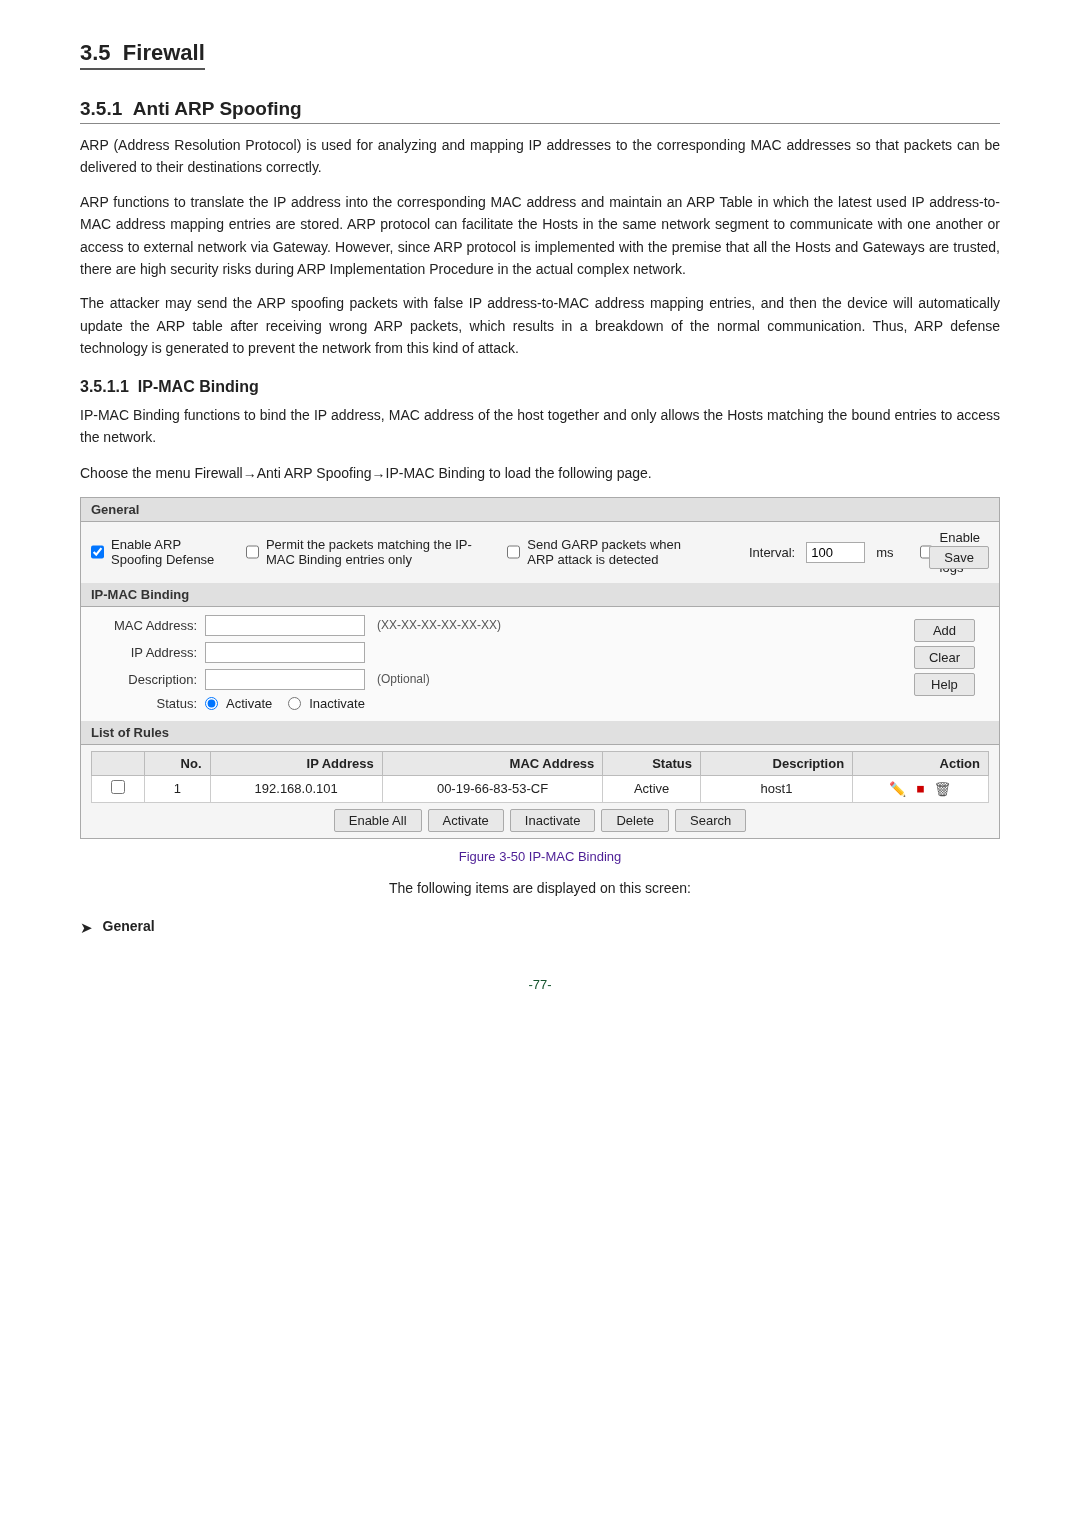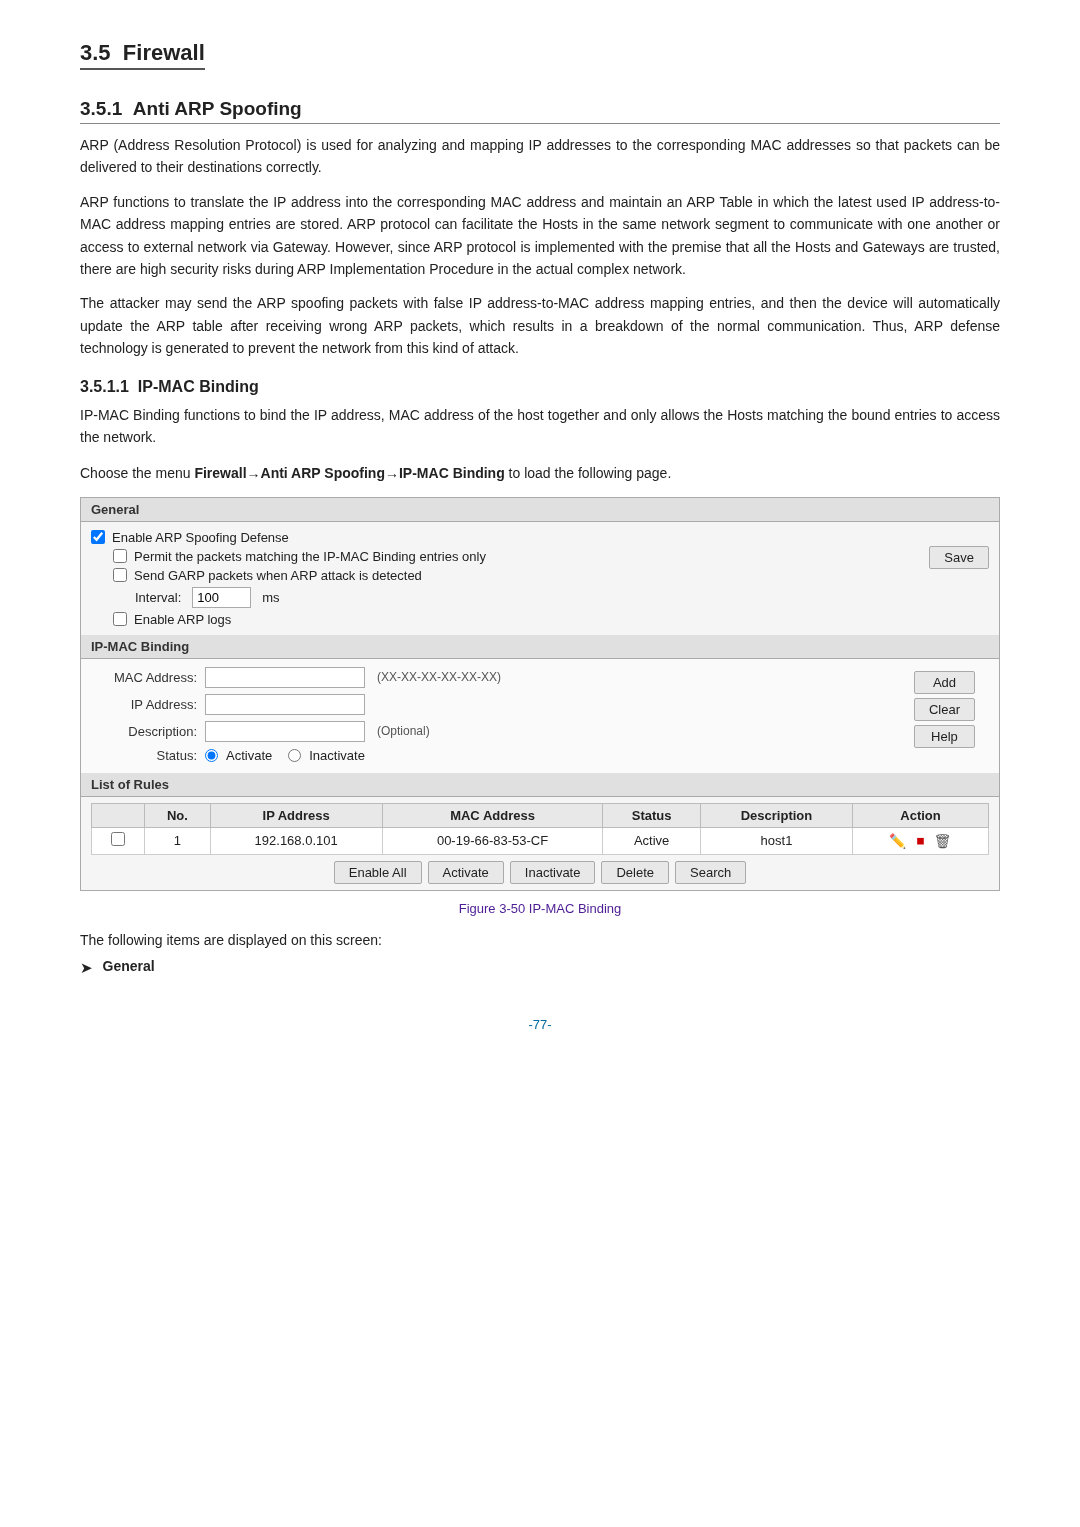--- a/index.html
+++ b/index.html
@@ -36,21 +36,21 @@
       text-align: justify;
       margin-bottom: 12px;
       line-height: 1.6;
       font-size: 14px;
     }
     .choose-menu {
       margin: 14px 0 12px 0;
       line-height: 1.6;
       font-size: 14px;
     }
-    .choose-menu strong { font-weight: bold; }
+    .choose-menu strong { font-weight: normal; }
     
     .ui-panel {
       border: 1px solid #aaa;
       margin: 0 0 10px 0;
       background: #f5f5f5;
     }
     .ui-panel-section-header {
       background: #e0e0e0;
       border-bottom: 1px solid #aaa;
       padding: 4px 10px;
@@ -58,21 +58,20 @@
       font-weight: bold;
       color: #333;
     }
     .ui-panel-body {
       padding: 8px 14px;
       background: #fafafa;
     }
     
     .general-section {
       display: flex;
-      flex-direction: column;
       gap: 4px;
       padding: 8px 10px;
       position: relative;
     }
     .general-row {
       display: flex;
       align-items: center;
       gap: 7px;
       font-size: 13px;
     }
@@ -140,21 +139,21 @@
     .rules-table {
       width: 100%;
       border-collapse: collapse;
       font-size: 13px;
       margin-bottom: 6px;
     }
     .rules-table th {
       background: #e8e8e8;
       border: 1px solid #bbb;
       padding: 4px 8px;
-      text-align: center;
+      text-align: right;
       font-weight: bold;
     }
     .rules-table td {
       border: 1px solid #ccc;
       padding: 4px 8px;
       text-align: center;
       background: #fff;
     }
     .action-icons {
       display: flex;
@@ -182,41 +181,42 @@
       padding-bottom: 6px;
     }
     .figure-caption {
       text-align: center;
       font-size: 13px;
       margin: 8px 0 16px 0;
       color: #4c1d95;
     }
     .following-items {
       font-size: 14px;
-      margin-bottom: 10px;
+      margin-bottom: 22px;
+      text-align: center;
     }
     .general-bullet {
       display: flex;
       align-items: flex-start;
       gap: 10px;
       margin-top: 8px;
     }
     .bullet-arrow {
       font-size: 15px;
       margin-top: 1px;
     }
     .bullet-label {
       font-weight: bold;
       font-size: 14px;
     }
     .page-number {
       text-align: center;
       margin-top: 40px;
       font-size: 13px;
-      color: #0369a1;
+      color: #14532d;
     }
     .hint-text {
       color: #555;
       font-size: 12px;
       margin-left: 4px;
     }
   </style>
 </head>
 <body>
 

